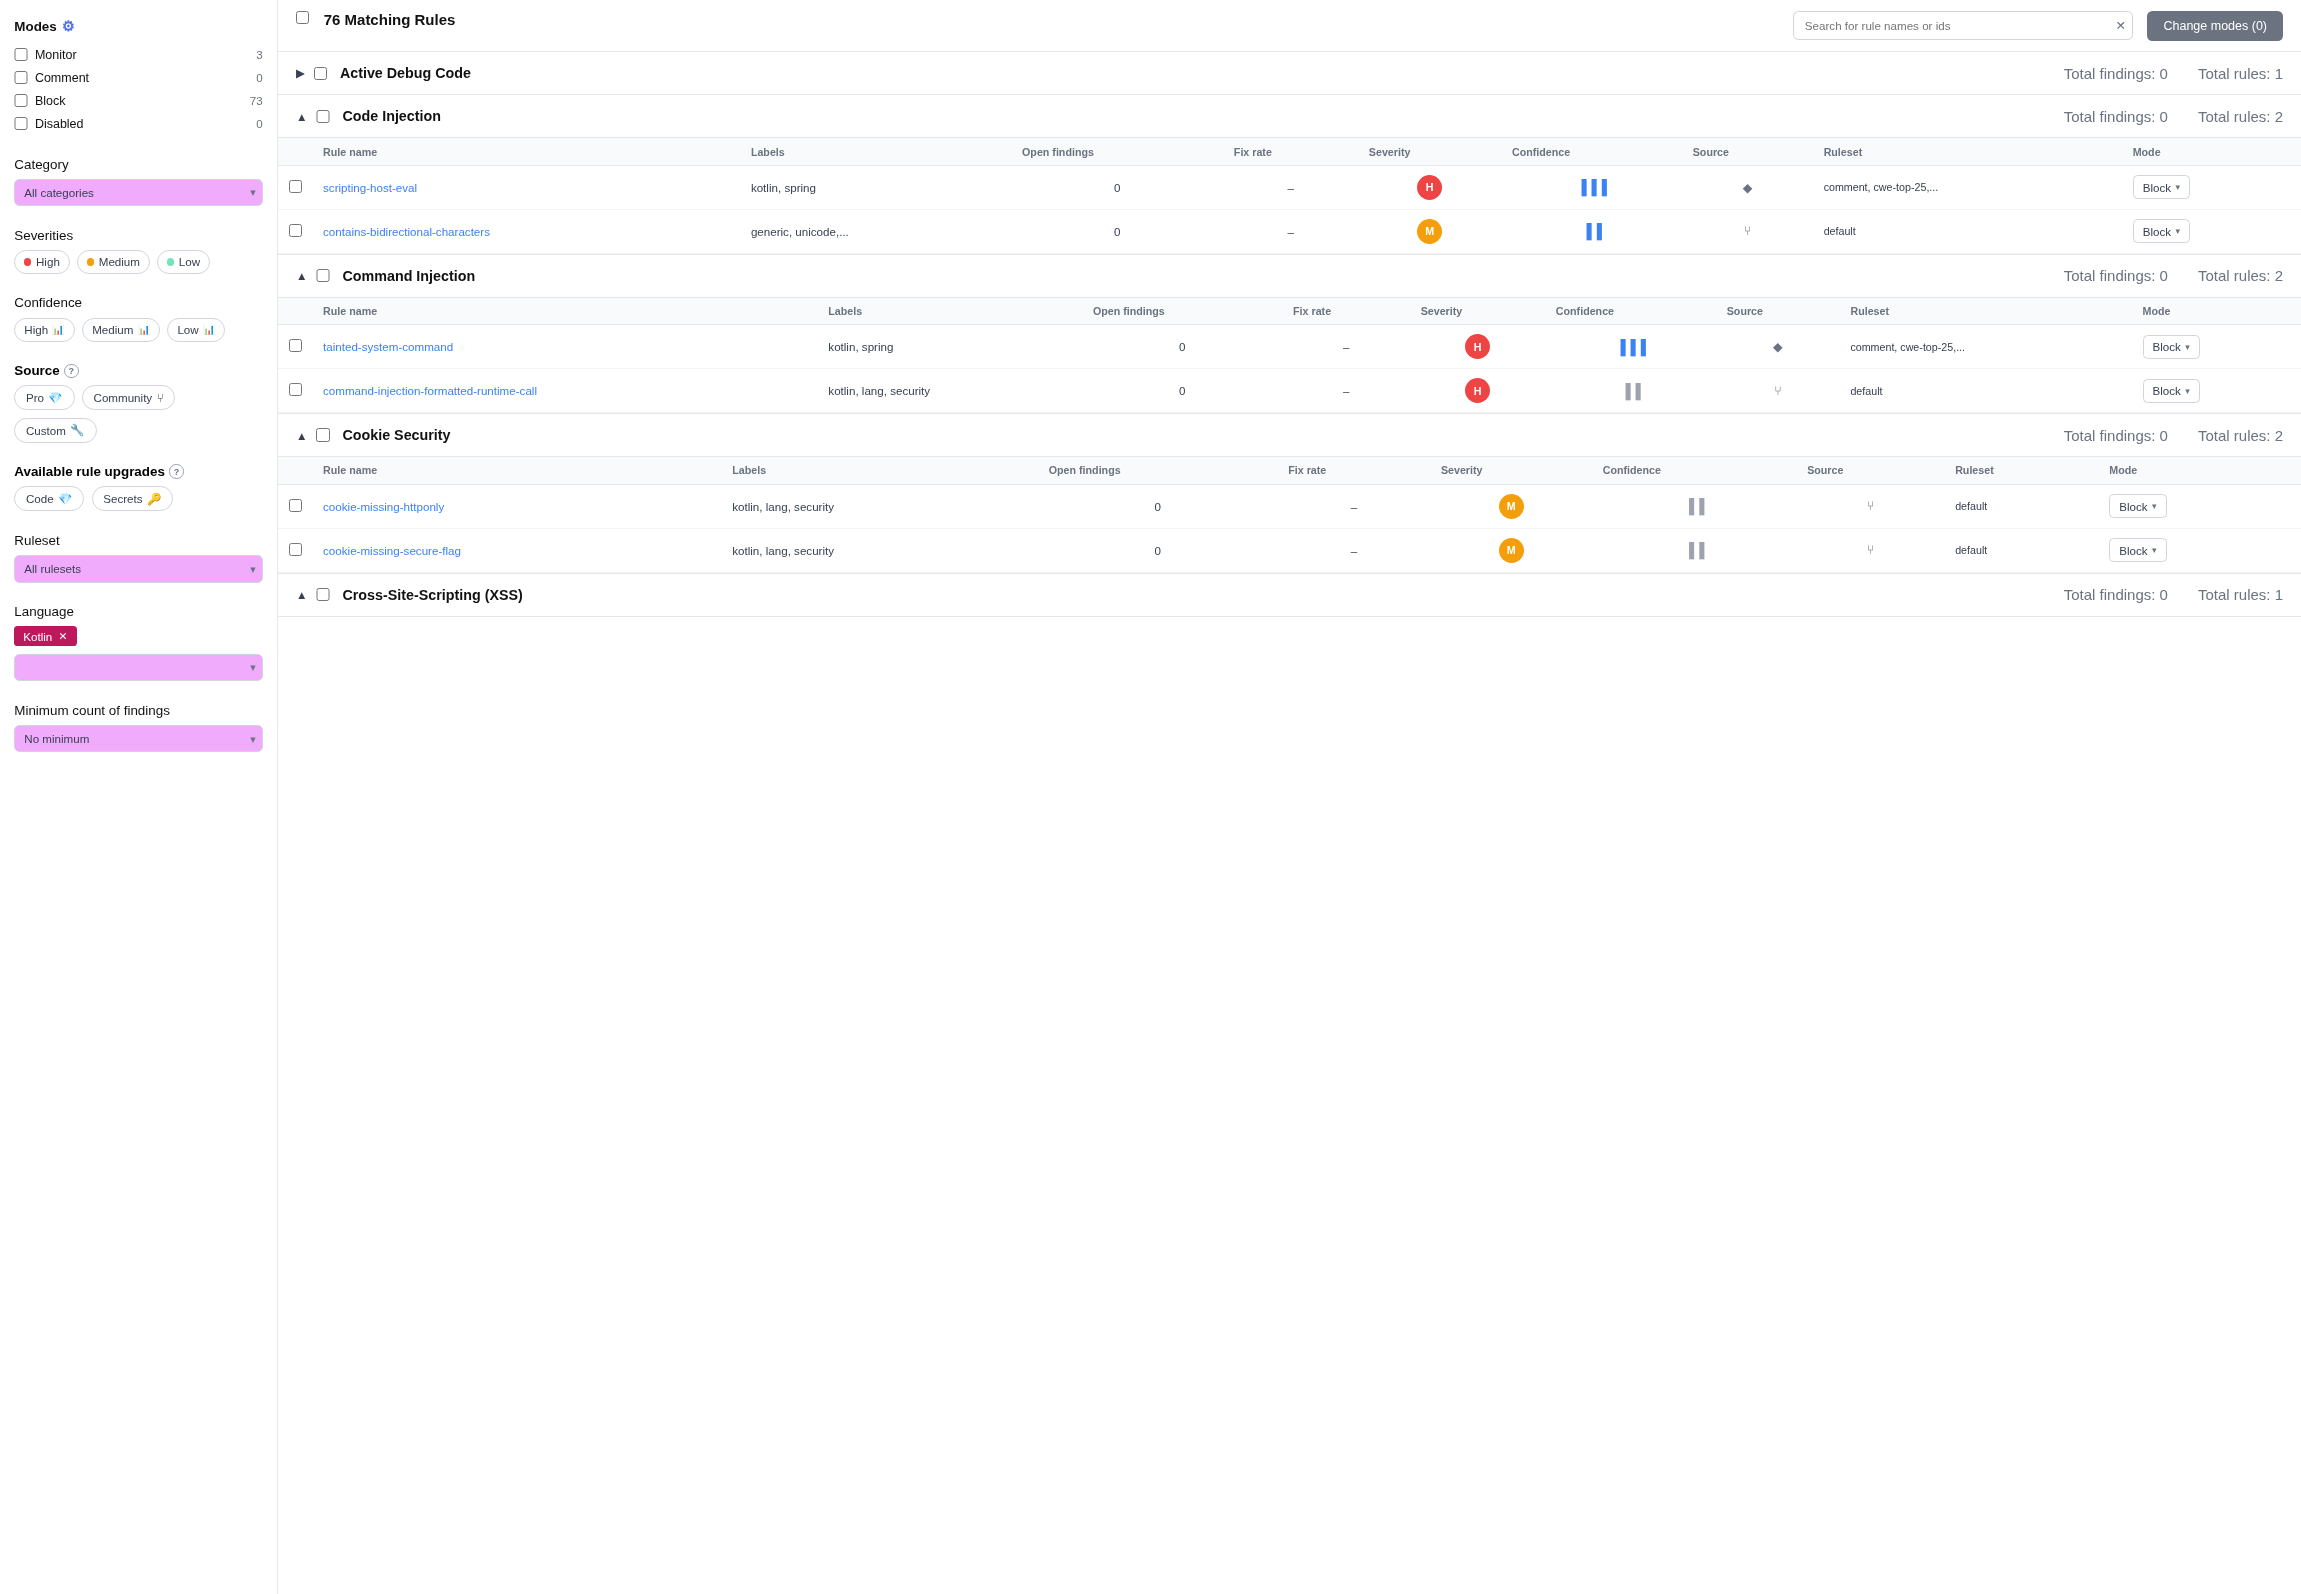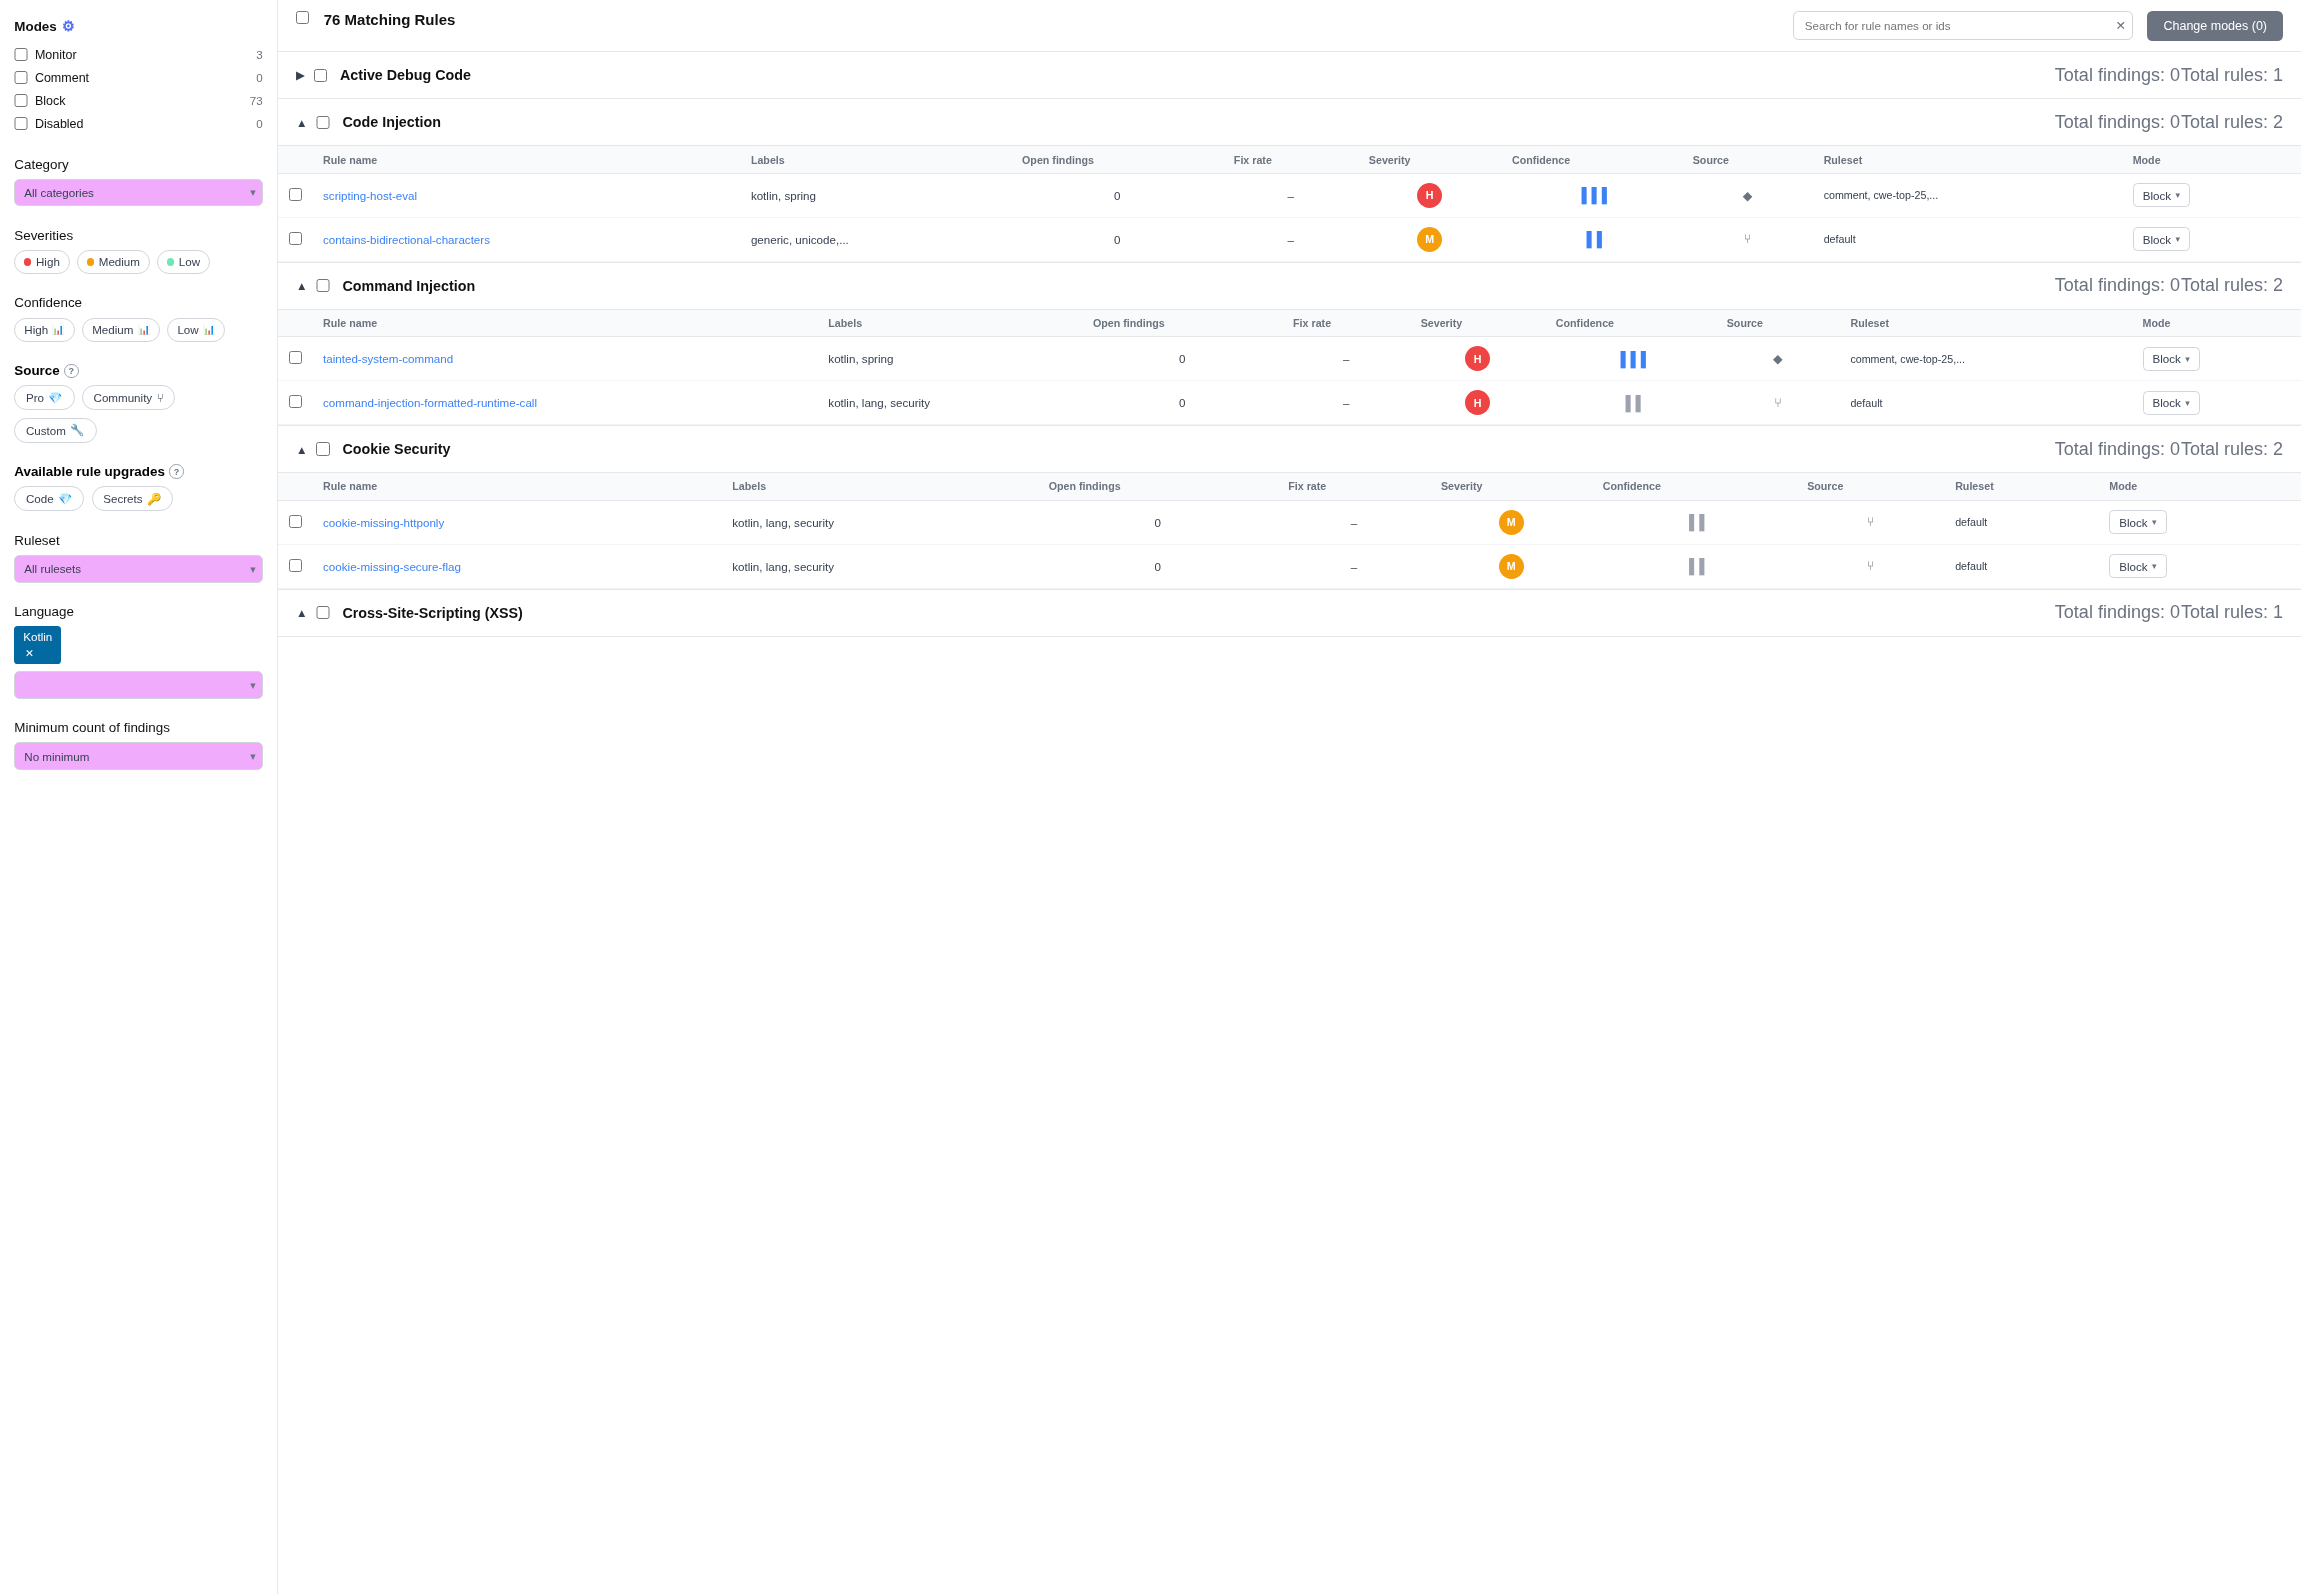--- a/index.html
+++ b/index.html
@@ -140,27 +140,26 @@
       font-size: 11.6px;
       color: #374151;
       cursor: pointer;
       background: #fff;
     }
 
     .kotlin-tag {
       display: inline-flex;
       align-items: flex-start;
       gap: 4.5px;
-      background: #0369a1;
+      background: #be185d;
       color: #fff;
       padding: 3.6px 9px;
       border-radius: 3.6px;
       font-size: 11.6px;
       font-weight: 500;
-      flex-direction: column;
     }
     .kotlin-x { cursor: pointer; font-size: 10.7px; margin-left: 1.8px; }
     .lang-select-wrapper { margin-top: 7.2px; }
 
     
     .main-content {
       flex: 1;
       overflow-y: auto;
       background: #fff;
     }
@@ -218,21 +217,21 @@
     
     .category-section { border-bottom: 0.9px solid #e5e7eb; }
     .category-header {
       display: flex;
       align-items: center;
       padding: 12.5px 18px;
       gap: 9px;
     }
     .category-toggle { cursor: pointer; color: #374151; font-size: 11.6px; }
     .category-name { font-size: 14.3px; font-weight: 600; color: #111; flex: 1; }
-    .category-stats { font-size: 18px; color: #6b7280; display: flex; gap: 1px; }
+    .category-stats { font-size: 15px; color: #6b7280; display: flex; gap: 30px; }
 
     
     .rules-table { width: 100%; border-collapse: collapse; }
     .rules-table th {
       padding: 7.2px 10.7px;
       text-align: left;
       font-size: 10.7px;
       font-weight: 600;
       color: #6b7280;
       border-bottom: 0.9px solid #e5e7eb;

